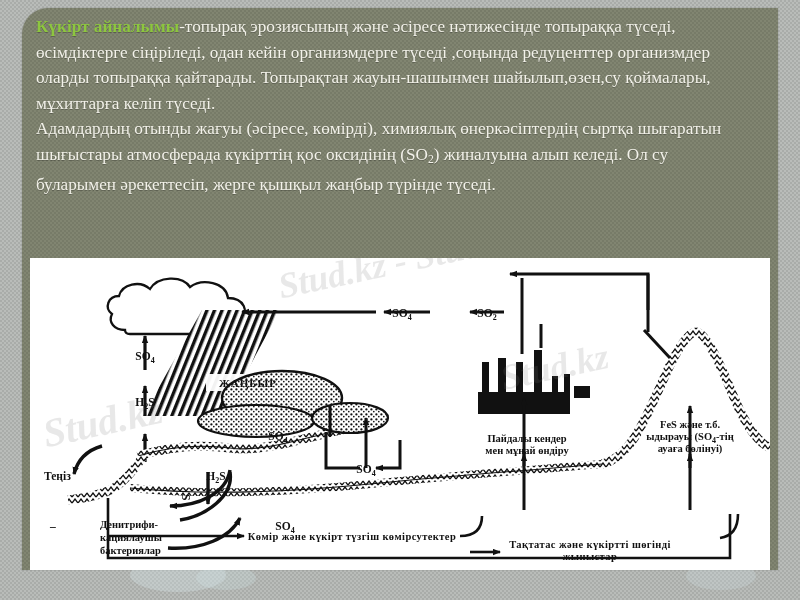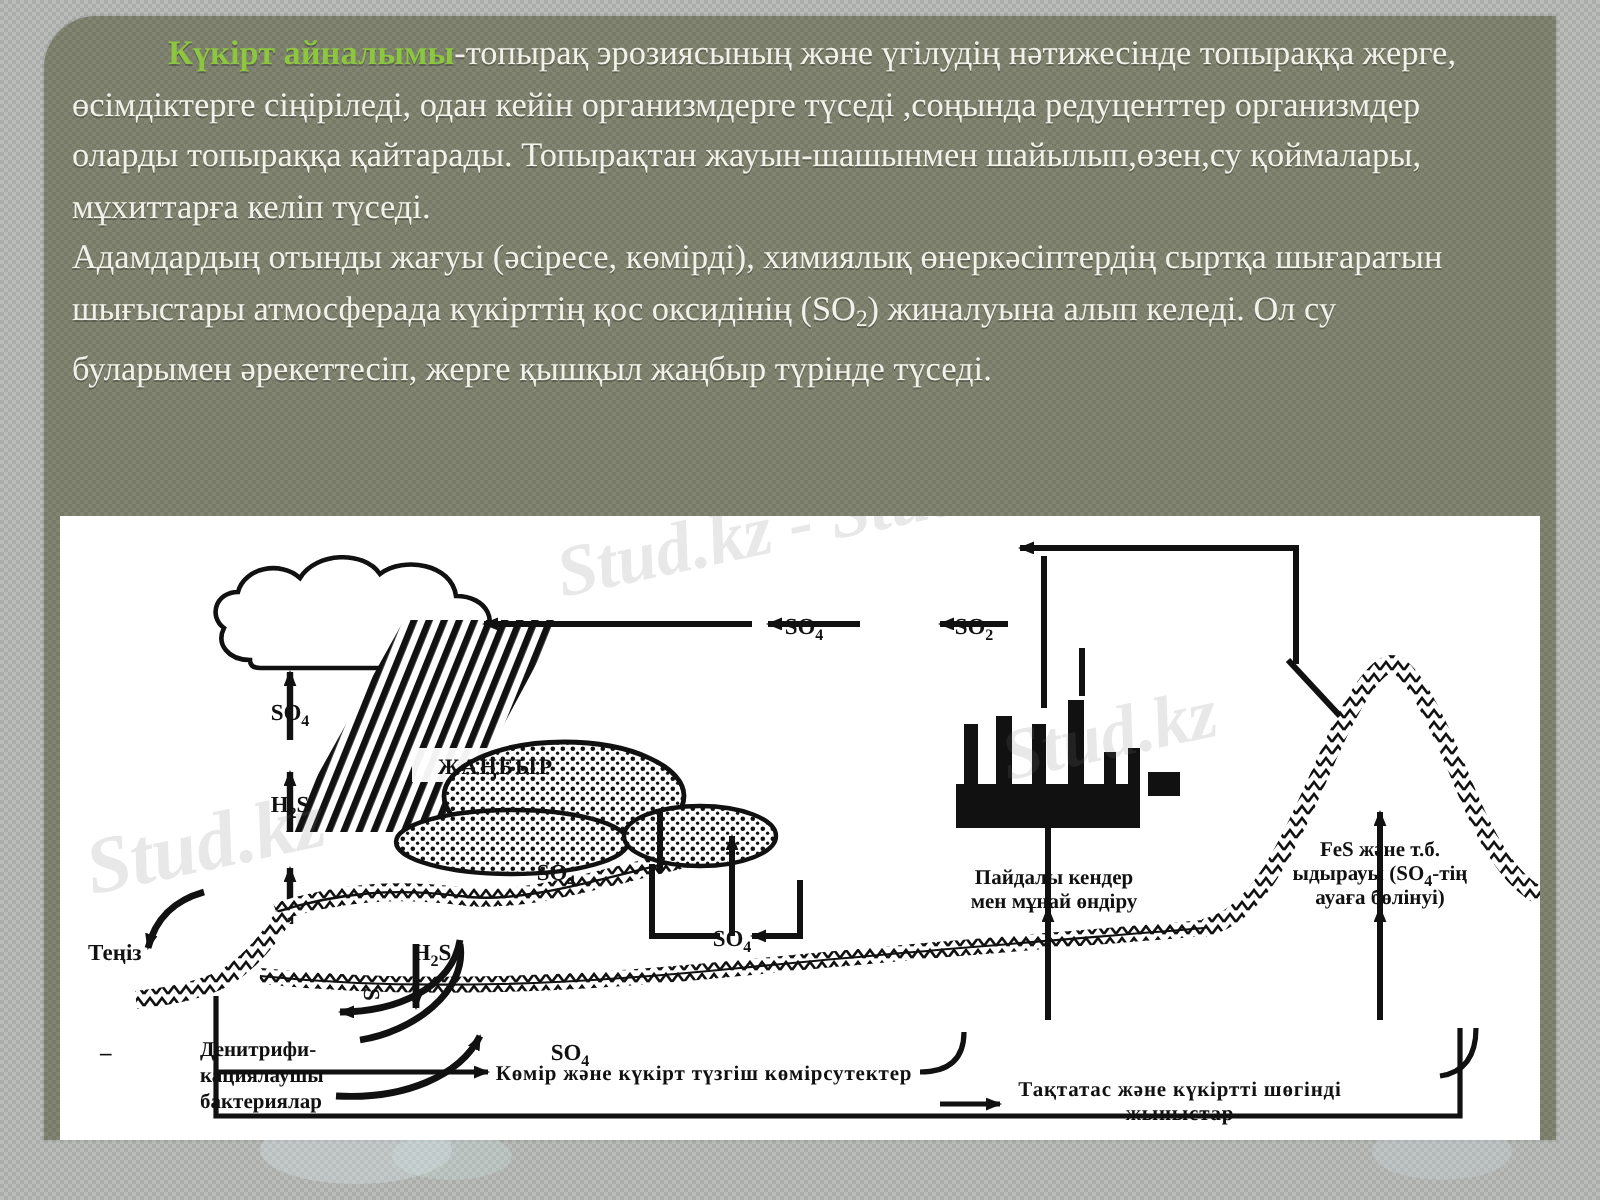--- a/index.html
+++ b/index.html
@@ -37,21 +37,21 @@
     pointer-events:none;
   }
 
   
   #textblock {
     position:absolute; left:36px; top:14px; width:716px;
     color:#f3f2ea; font-size:17.2px; line-height:25.5px;
     text-shadow:0 1px 0 rgba(0,0,0,.25);
     z-index:4;
   }
-  #textblock .hl { color:#8dc63f; font-weight:bold;margin-left:48px; }
+  #textblock .hl { color:#8dc63f; font-weight:bold; }
   #textblock p { margin:0; }
   sub { font-size:.68em; vertical-align:-.25em; }
 
   
   #diagram {
     position:absolute; left:30px; top:258px; width:740px; height:312px;
     background:#ffffff; z-index:3;
     overflow:hidden;
   }
   #diagram svg{ display:block; }
@@ -75,21 +75,21 @@
 
 <div id="slide">
 
   <div id="panel"></div>
 
   <div class="bubble" style="left:130px; top:558px; width:96px; height:34px;"></div>
   <div class="bubble" style="left:196px; top:566px; width:60px; height:24px; background:rgba(210,230,236,.25);"></div>
   <div class="bubble" style="left:686px; top:562px; width:70px; height:28px; background:rgba(215,232,238,.22);"></div>
 
   <div id="textblock">
-    <p><span class="hl">Күкірт айналымы</span><span>-топырақ  эрозиясының  және үгілудің нәтижесінде топыраққа жерге, өсімдіктерге сіңіріледі, одан кейін организмдерге түседі ,соңында редуценттер организмдер оларды топыраққа қайтарады. Топырақтан жауын-шашынмен шайылып,өзен,су қоймалары, мұхиттарға келіп түседі.</span></p>
+    <p><span class="hl">Күкірт айналымы</span><span>-топырақ  эрозиясының  және әсіресе нәтижесінде топыраққа түседі, өсімдіктерге сіңіріледі, одан кейін организмдерге түседі ,соңында редуценттер организмдер оларды топыраққа қайтарады. Топырақтан жауын-шашынмен шайылып,өзен,су қоймалары, мұхиттарға келіп түседі.</span></p>
     <p><span>Адамдардың отынды жағуы (әсіресе, көмірді), химиялық өнеркәсіптердің сыртқа шығаратын шығыстары атмосферада күкірттің қос оксидінің (SO</span><sub>2</sub><span>) жиналуына алып келеді. Ол су буларымен әрекеттесіп, жерге қышқыл жаңбыр түрінде түседі.</span></p>
   </div>
 
   <div id="diagram">
 
     <div class="wm wm1">Stud.kz</div>
     <div class="wm wm2">Stud.kz  -  Stud.kz</div>
     <div class="wm wm3">Stud.kz</div>
 
     <svg width="740" height="312" viewBox="0 0 740 312">

